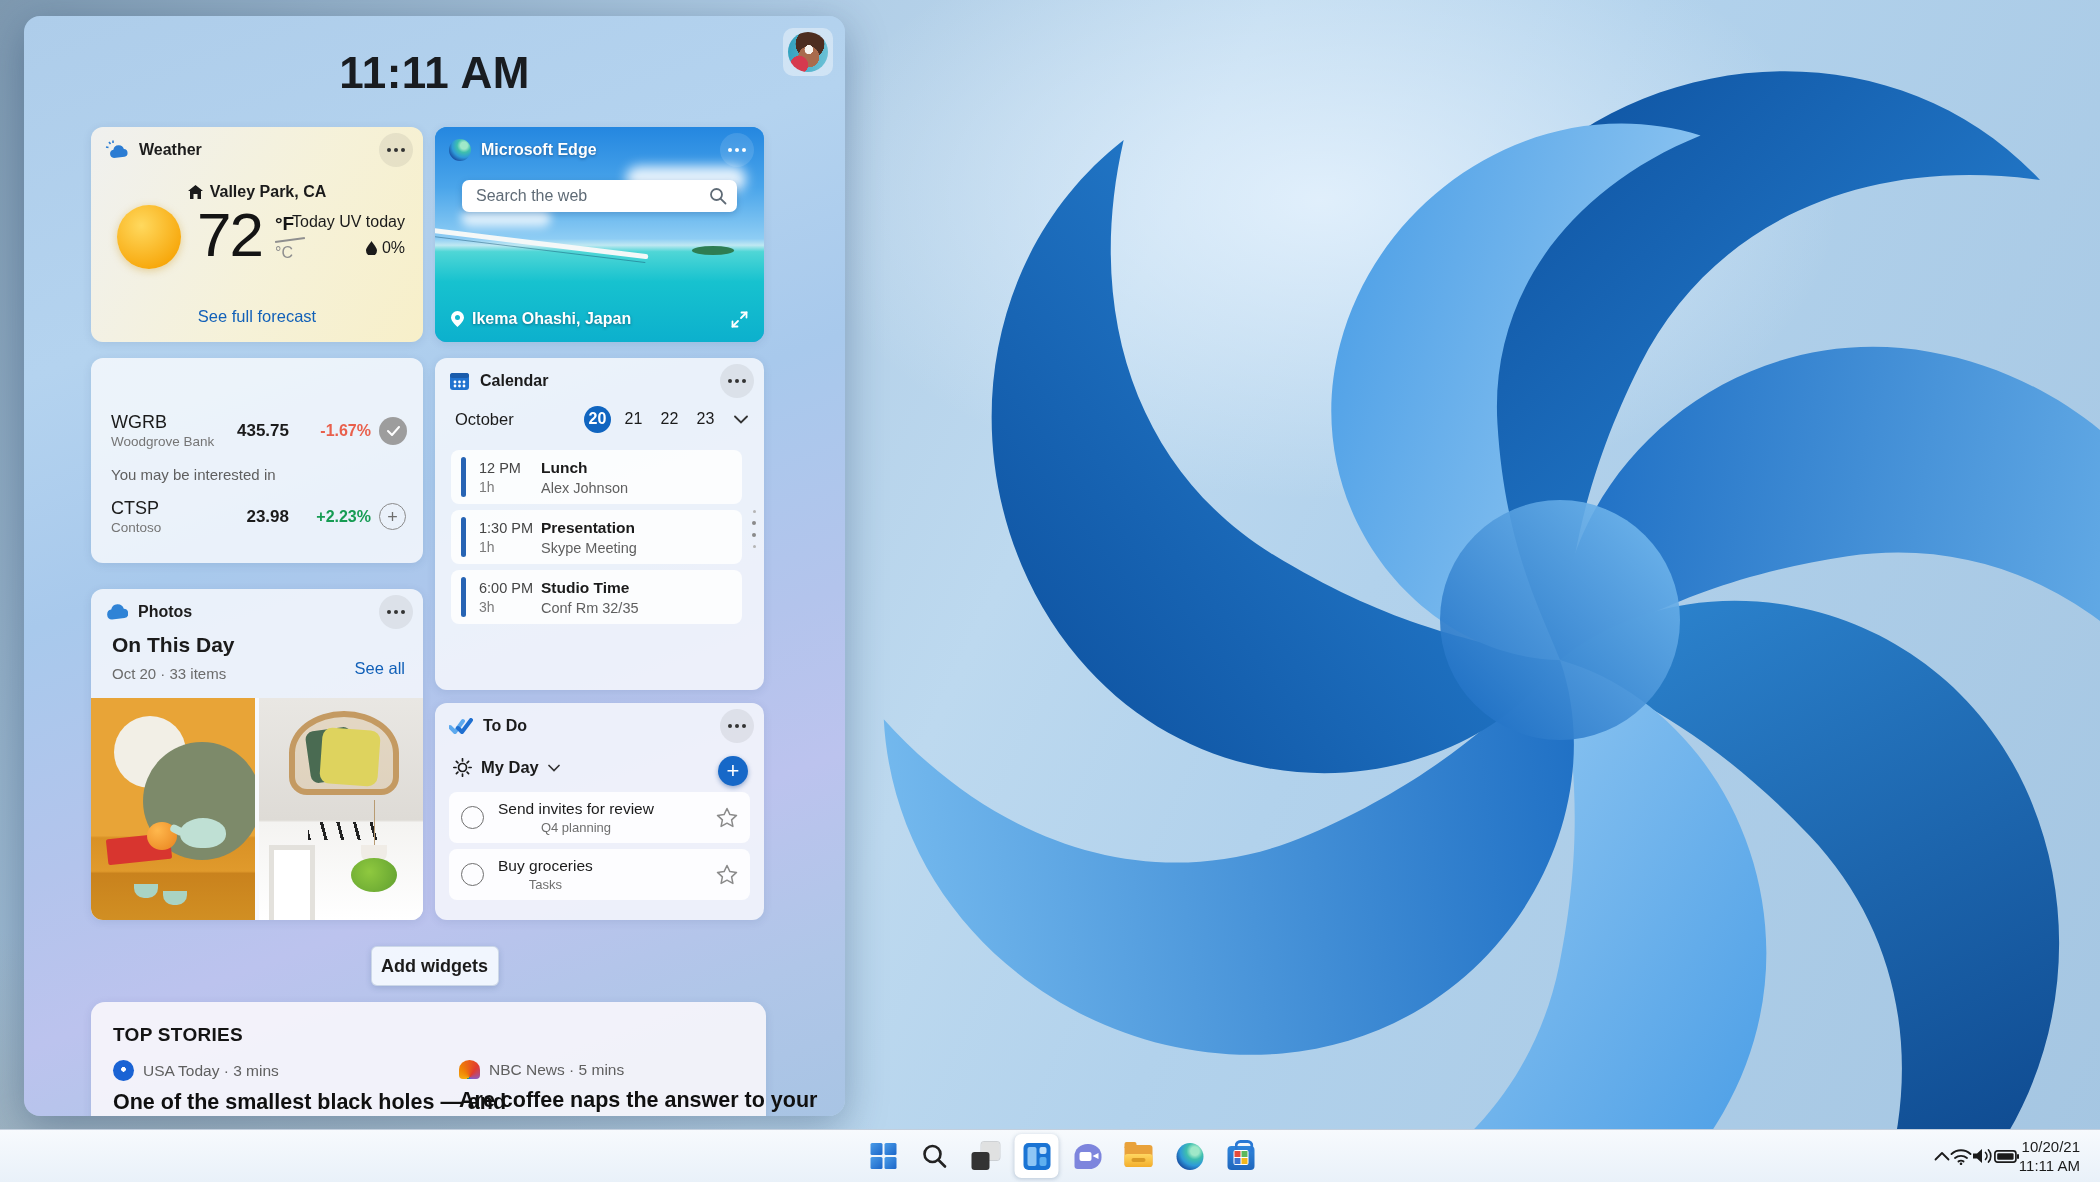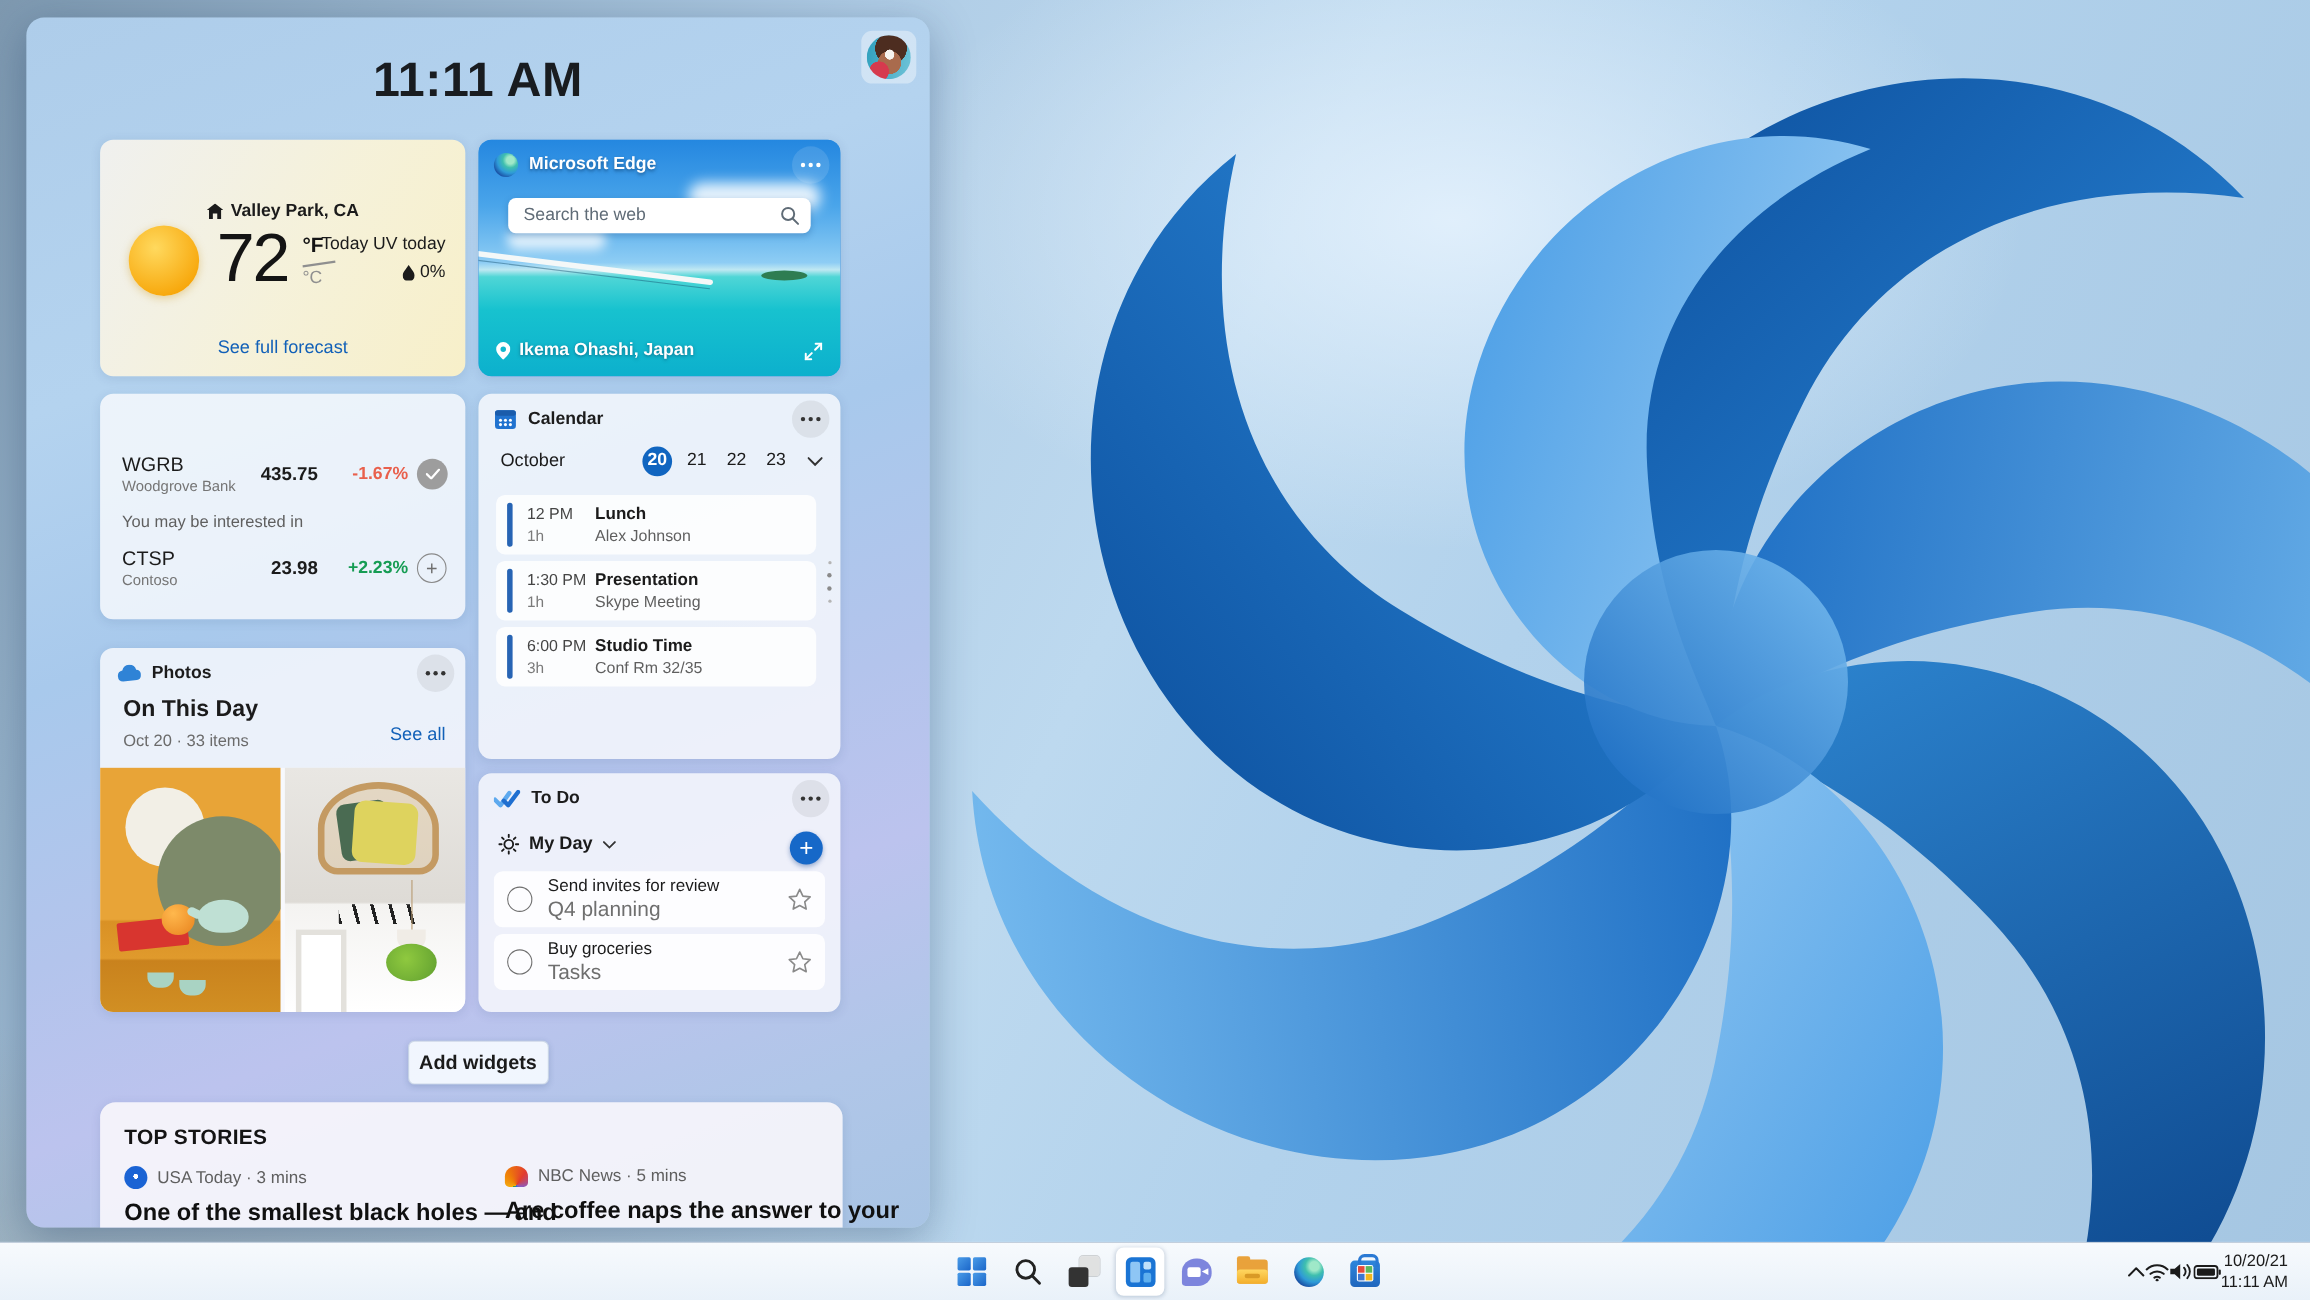--- a/index.html
+++ b/index.html
@@ -155,21 +155,21 @@
   .td-myday { position:absolute; left:18px; top:55px; display:flex; align-items:center; gap:9px; }
   .td-myday span { font-size:16.5px; font-weight:700; color:#1b1b1b; }
   .td-plus { position:absolute; right:16px; top:53px; width:30px; height:30px; border-radius:50%;
     background:#1668c8; color:#fff; display:flex; align-items:center; justify-content:center;
     font-size:22px; line-height:1; font-weight:400; box-shadow:0 2px 5px rgba(10,60,140,.4); }
   .td-rows { position:absolute; left:14px; right:14px; top:89px; }
   .td-row { height:51px; background:rgba(255,255,255,.85); border-radius:8px; margin-bottom:6px;
     display:flex; align-items:center; padding:0 12px; }
   .td-circle { width:23px; height:23px; border-radius:50%; border:1.6px solid #6f6f6f; margin-right:14px; flex:0 0 auto; }
   .td-text b { display:block; font-size:15.5px; font-weight:400; color:#1b1b1b; }
-  .td-text span { display:block; font-size:19px; color:#6f6f6f; margin-top:2px; }
+  .td-text span { display:block; font-size:13px; color:#6f6f6f; margin-top:2px;text-align:center; }
   .td-star { margin-left:auto; }
 
   
   .add-btn { position:absolute; left:50%; transform:translateX(-50%); top:930px; width:128px; height:40px;
     border-radius:6px; background:rgba(245,250,255,.92); border:1px solid rgba(160,180,205,.45);
     font-size:18px; font-weight:700; color:#1b1b1b; display:flex; align-items:center; justify-content:center;
     box-shadow:0 2px 6px rgba(30,60,110,.18); font-family:"Liberation Sans",sans-serif; }
   .stories { position:absolute; left:67px; top:986px; width:675px; height:132px;
     border-radius:14px 14px 0 0; background:rgba(250,248,252,.88); box-shadow:0 2px 10px rgba(20,50,100,.10); }
   .st-head { position:absolute; left:22px; top:22px; font-size:19px; font-weight:800; color:#141414; letter-spacing:.3px; }
@@ -270,20 +270,36 @@
 
 <div class="panel">
 
   <div class="clock">11:11 AM</div>
 
   <div class="avatar-btn">
     <div class="avatar"></div>
   </div>
 
   <div class="card weather">
+    <div class="hdr">
+      <svg width="24" height="20" viewBox="0 0 24 20">
+        <g stroke="#2b7cd3" stroke-width="1.6">
+            <line x1="4" y1="2" x2="5.5" y2="4"></line>
+            <line x1="1" y1="7" x2="3.5" y2="7.5"></line>
+            <line x1="8" y1="0.5" x2="8" y2="3"></line>
+          </g>
+        <path d="M7 16 a4.2 4.2 0 0 1 -0.6 -8.3 a5.4 5.4 0 0 1 10.5 -0.6 a3.9 3.9 0 0 1 0.6 7.7 Z" fill="#2b7cd3" transform="translate(2,2)"></path>
+      </svg>
+      <span class="h-title">Weather</span>
+      <div class="more">
+          <i></i>
+          <i></i>
+          <i></i>
+        </div>
+    </div>
     <div class="w-loc">
       <svg width="15" height="14" viewBox="0 0 15 14">
         <path d="M7.5 0 L15 6 L13 6 L13 14 L9.5 14 L9.5 9 L5.5 9 L5.5 14 L2 14 L2 6 L0 6 Z" fill="#1b1b1b"></path>
       </svg>
       <span>Valley Park, CA</span>
     </div>
     <div class="w-sun"></div>
     <div class="w-temp">72</div>
     <div class="w-units">
       <div class="w-unit-f">°F</div>

